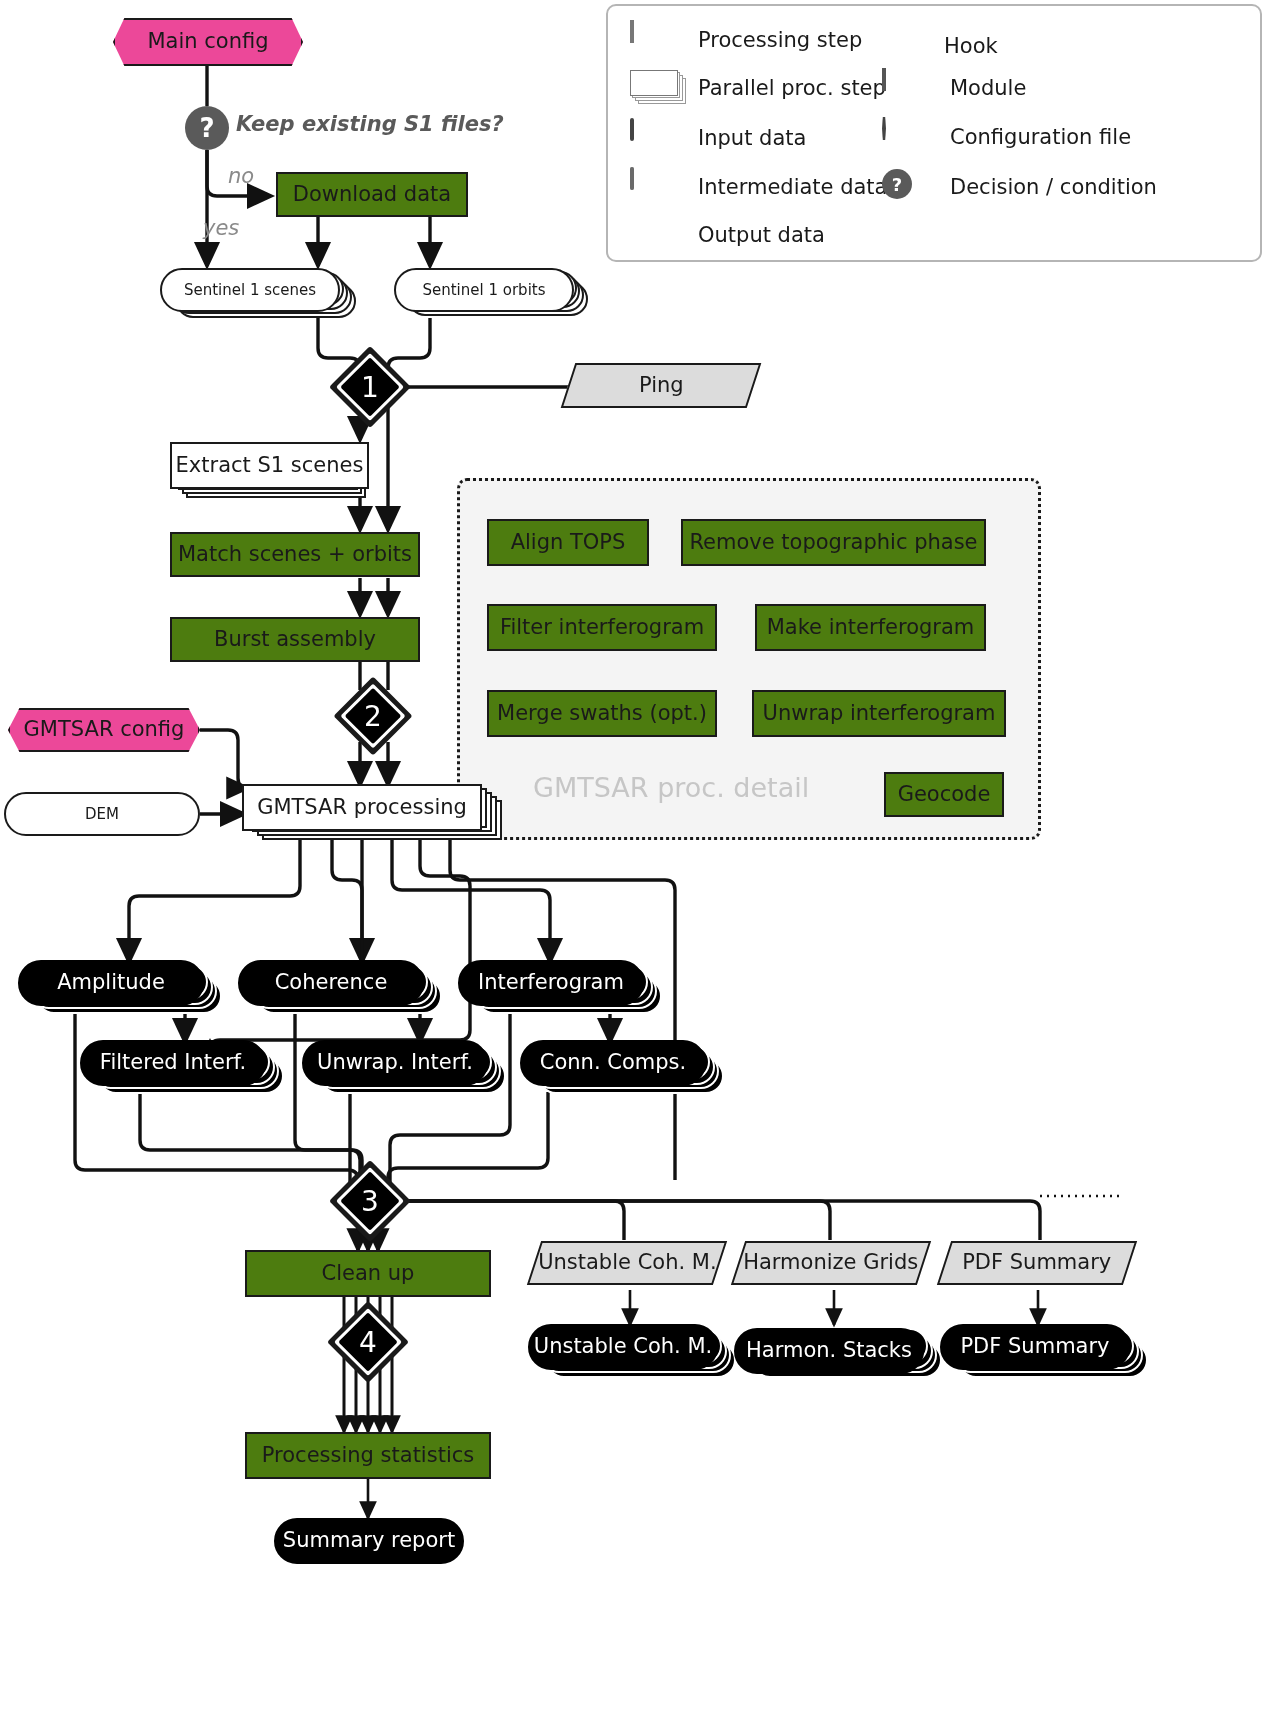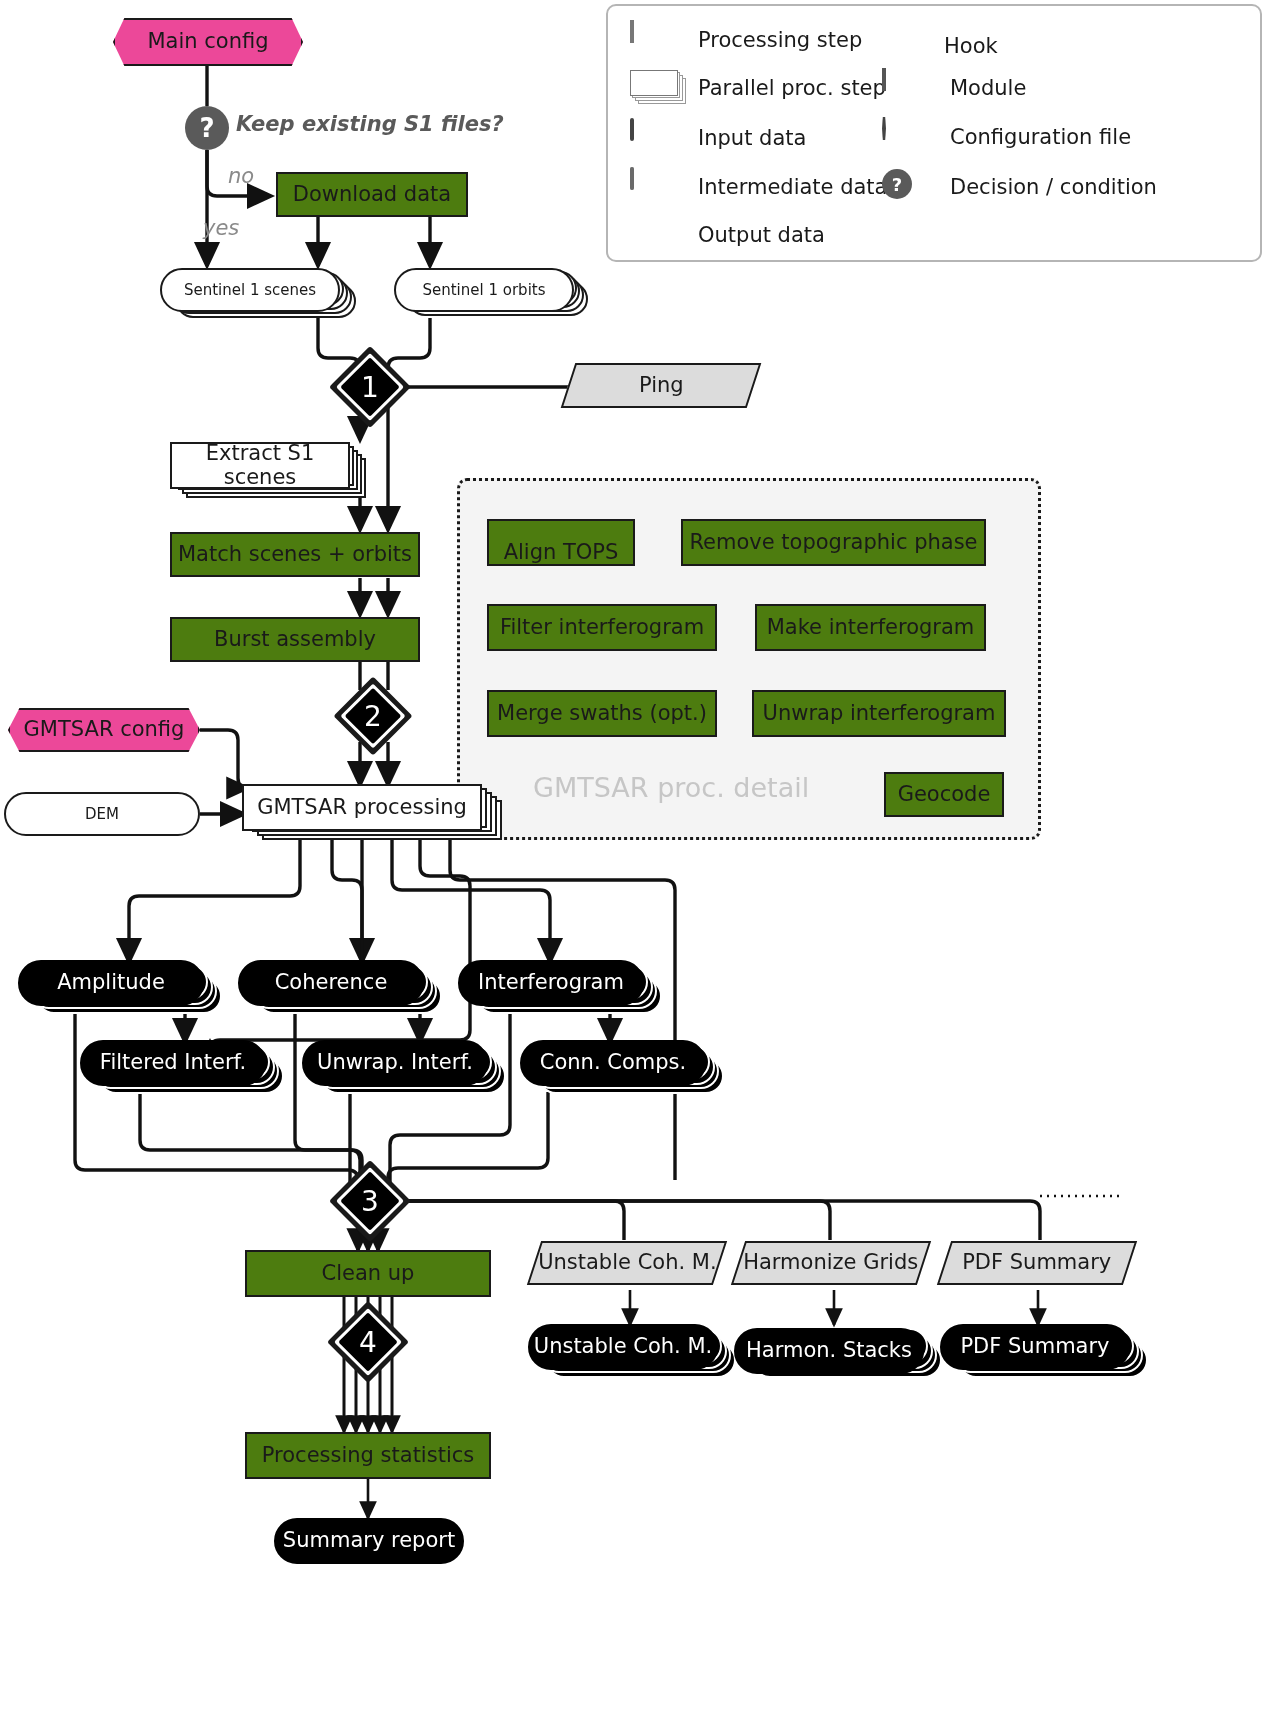--- a/index.html
+++ b/index.html
@@ -313,21 +313,21 @@
 
   <div class="node module" style="left:568px;top:363px;width:186px;height:45px;">
     <span>Ping</span>
   </div>
 
   <div style="position:absolute;left:170px;top:442px;width:208px;height:56px;">
     <span class="stack-sq" style="left:16px;top:16px;width:180px;height:40px;"></span>
     <span class="stack-sq" style="left:12px;top:12px;width:180px;height:40px;"></span>
     <span class="stack-sq" style="left:8px;top:8px;width:180px;height:40px;"></span>
     <span class="stack-sq" style="left:4px;top:4px;width:180px;height:40px;"></span>
-    <div class="node proc-par" style="position:absolute;left:0;top:0;width:180px;height:47px;align-items:center;">
+    <div class="node proc-par" style="position:absolute;left:0;top:0;width:199px;height:47px;align-items:center;">
       <span>Extract S1 scenes</span>
     </div>
   </div>
 
   <div class="node proc" style="left:170px;top:532px;width:250px;height:45px;">
     <span>Match scenes + orbits</span>
   </div>
 
   <div class="node proc" style="left:170px;top:617px;width:250px;height:45px;">
     <span>Burst assembly</span>
@@ -353,21 +353,21 @@
   <div style="position:absolute;left:242px;top:784px;width:268px;height:56px;z-index:6;">
     <span class="stack-sq" style="left:20px;top:16px;width:240px;height:40px;"></span>
     <span class="stack-sq" style="left:15px;top:12px;width:240px;height:40px;"></span>
     <span class="stack-sq" style="left:10px;top:8px;width:240px;height:40px;"></span>
     <span class="stack-sq" style="left:5px;top:4px;width:240px;height:40px;"></span>
     <div class="node proc-par" style="position:absolute;left:0;top:0;width:240px;height:47px;">
       <span>GMTSAR processing</span>
     </div>
   </div>
 
-  <div class="node proc" style="left:487px;top:519px;width:148px;height:47px;z-index:2;align-items:flex-end;">
+  <div class="node proc" style="left:487px;top:519px;width:162px;height:47px;z-index:2;">
     <span>Align TOPS</span>
   </div>
   <div class="node proc" style="left:681px;top:519px;width:305px;height:47px;z-index:2;">
     <span>Remove topographic phase</span>
   </div>
   <div class="node proc" style="left:487px;top:604px;width:230px;height:47px;z-index:2;">
     <span>Filter interferogram</span>
   </div>
   <div class="node proc" style="left:755px;top:604px;width:231px;height:47px;z-index:2;">
     <span>Make interferogram</span>

